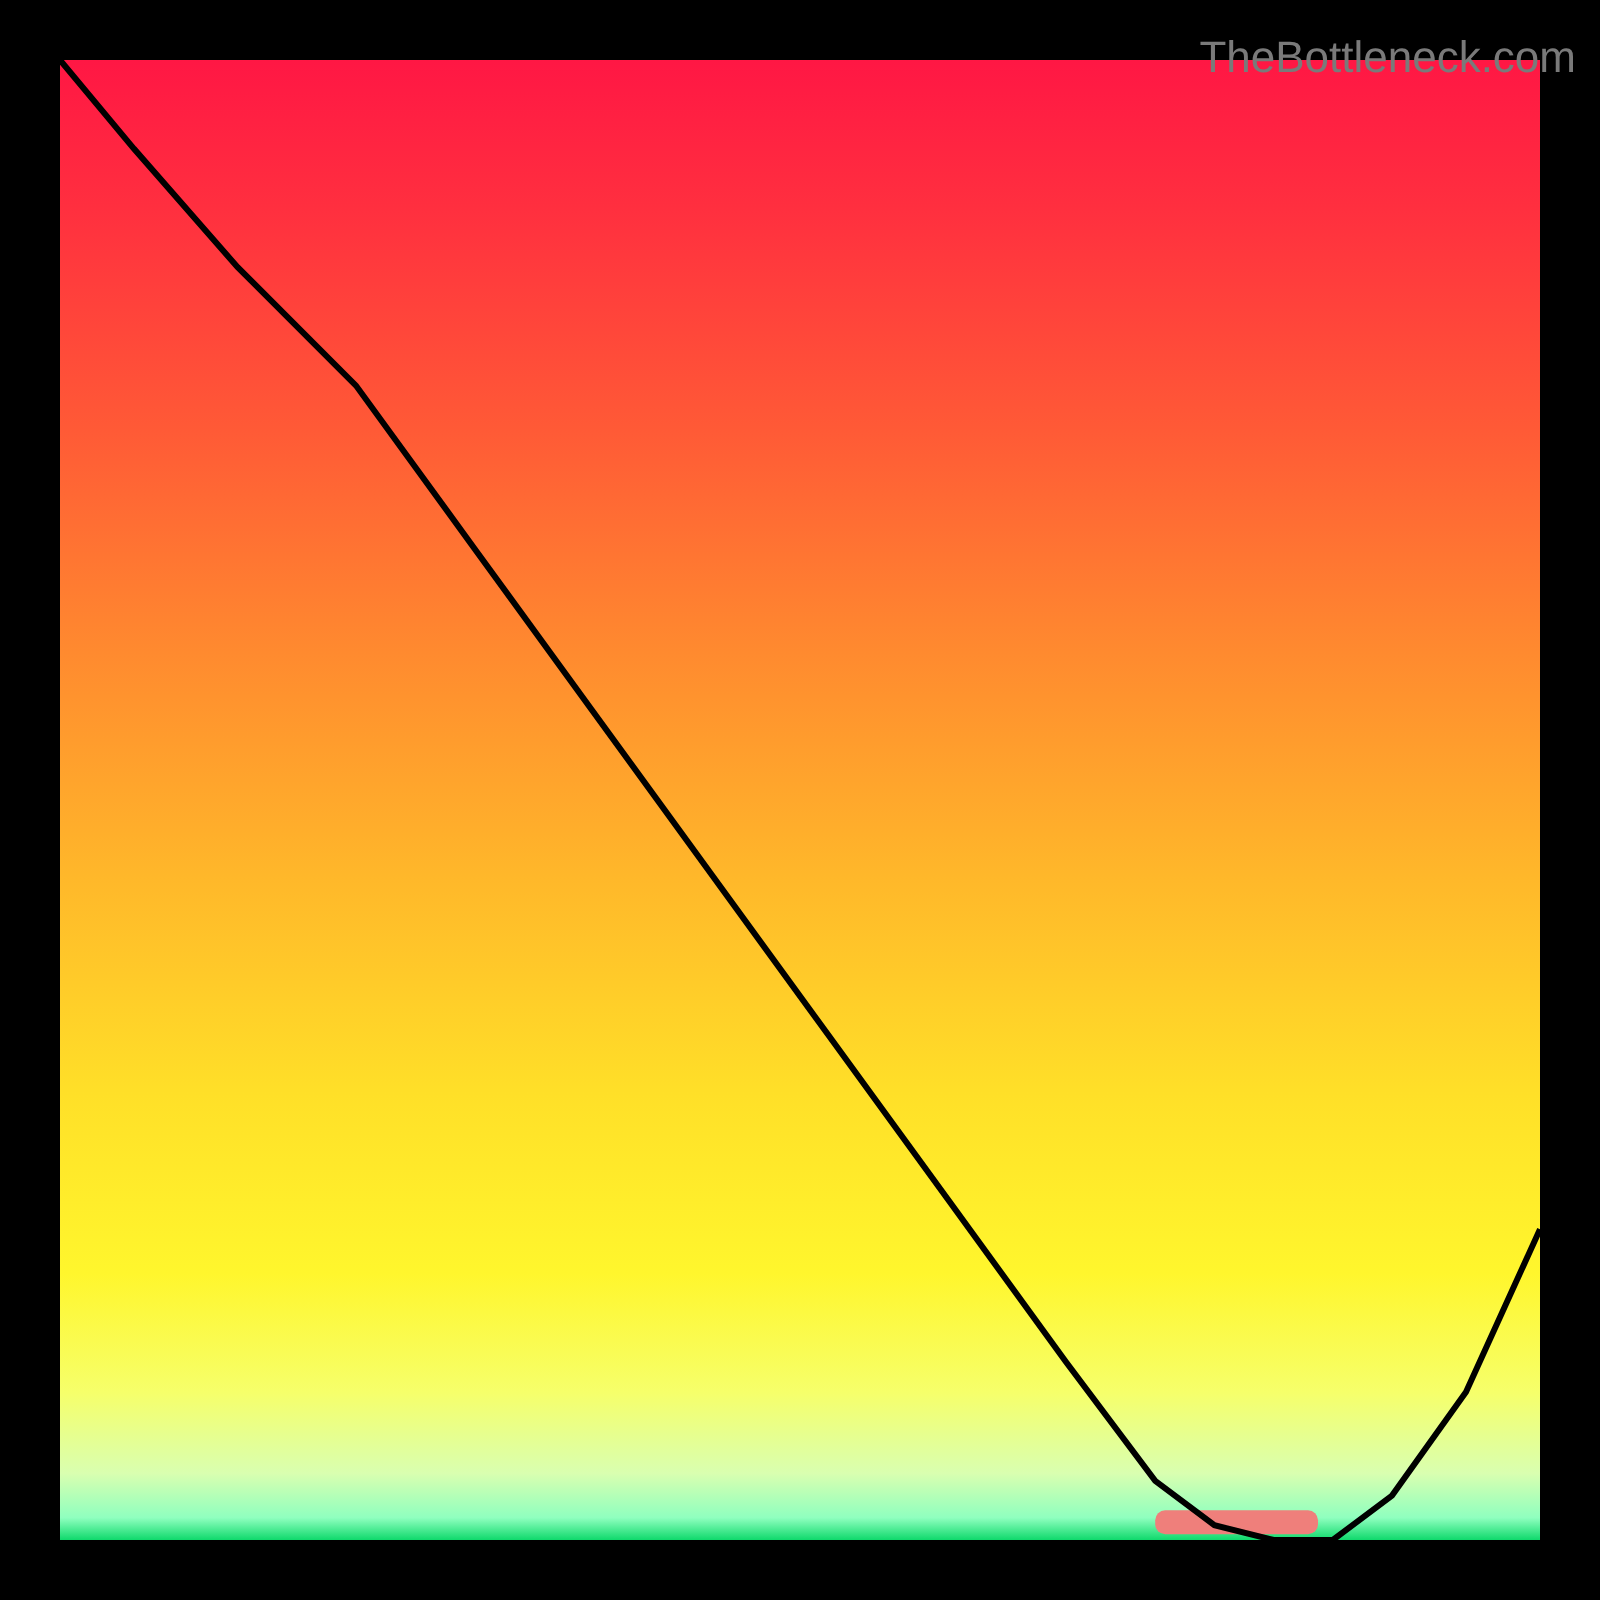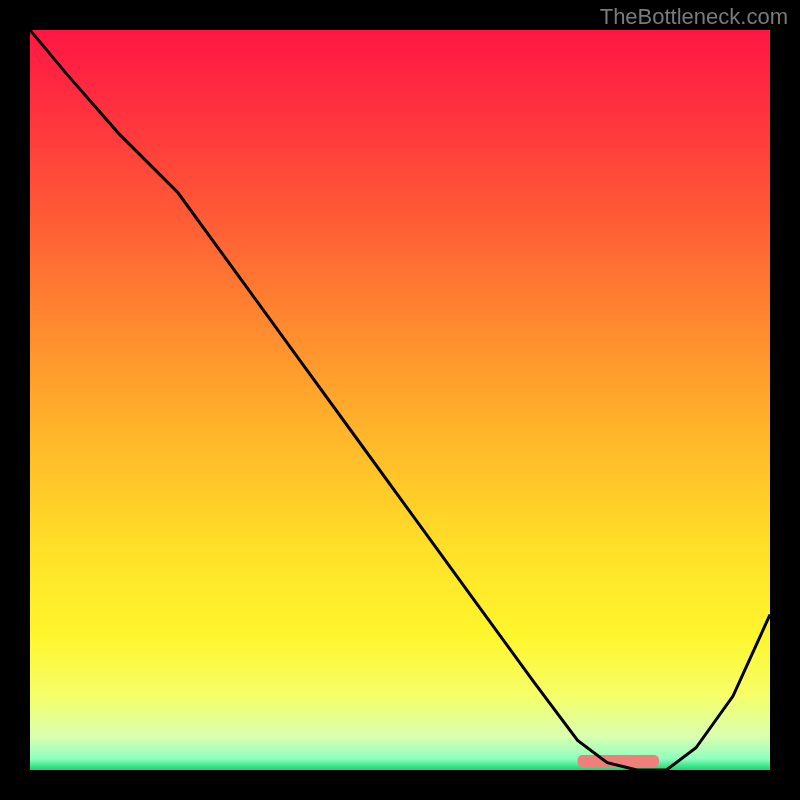--- a/index.html
+++ b/index.html
@@ -6,21 +6,21 @@
     margin: 0;
     padding: 0;
     width: 800px;
     height: 800px;
     background: #000;
     position: relative;
     font-family: Arial, sans-serif;
   }
   .watermark {
     position: absolute;
-    top: 4px;
+    top: 16px;
     right: 12px;
     color: #7a7a7a;
     font-size: 22px;
     font-weight: normal;
     z-index: 10;
   }
   .plot-frame {
     position: absolute;
     left: 30px;
     top: 30px;

